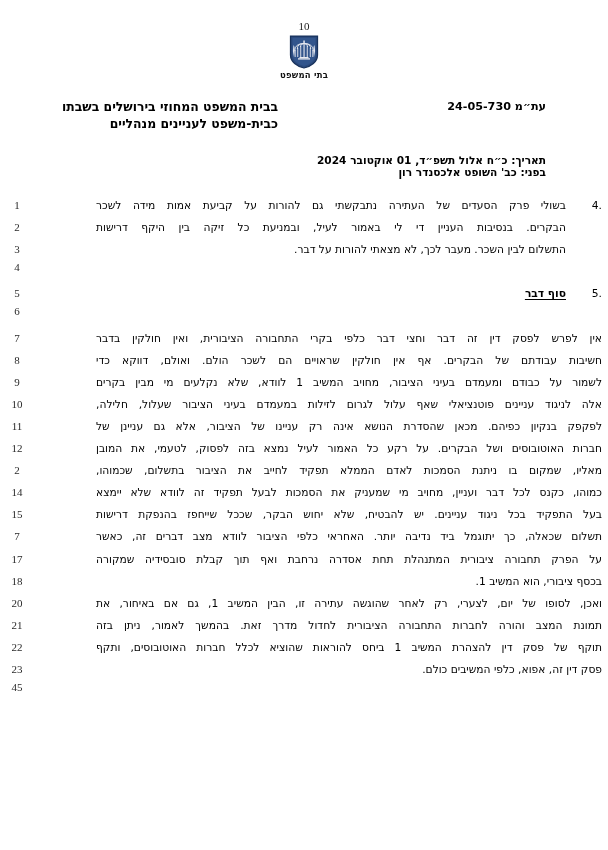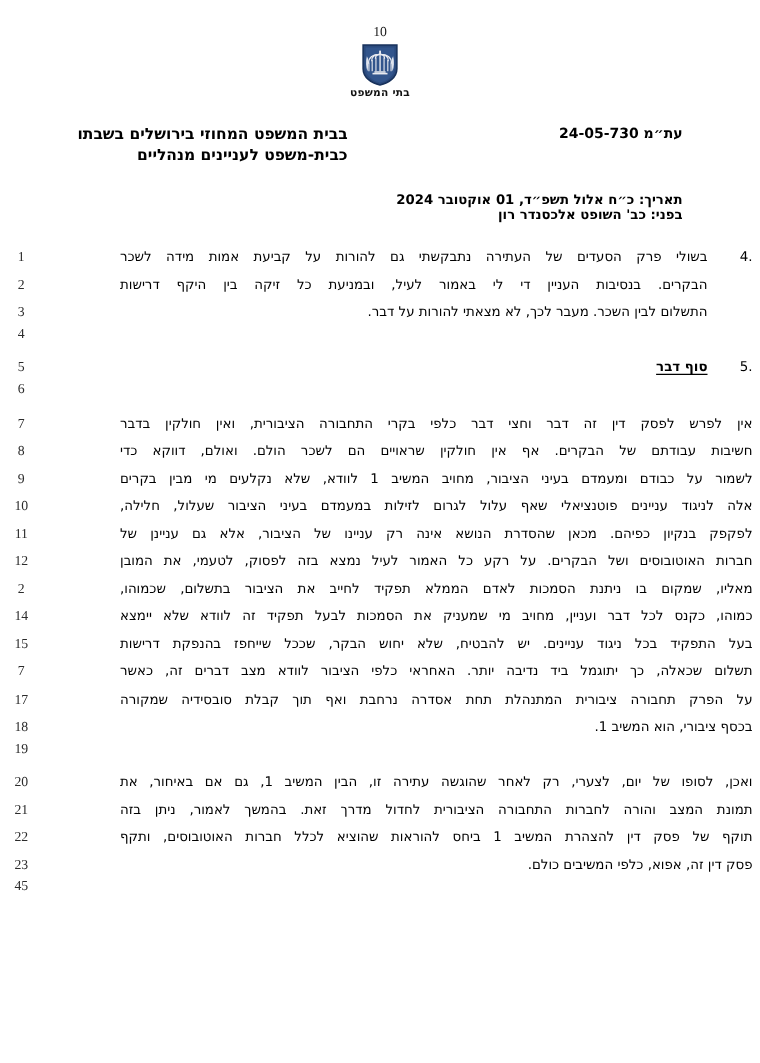--- a/index.html
+++ b/index.html
@@ -322,49 +322,43 @@
         <div class="line-num">17</div>
       </div>
       <div class="line">
         <div class="line-body with-marker">
           <div class="lastline">בכסף ציבורי, הוא המשיב 1.</div>
         </div>
         <div class="line-num">18</div>
       </div>
       <div class="line">
         <div class="line-body with-marker">
+          <div class="spread">ואכן, לסופו של יום, לצערי, רק לאחר שהוגשה עתירה זו, הבין המשיב 1, גם אם באיחור, את</div>
+        </div>
+        <div class="line-num">20</div>
+      </div>
+      <div class="line">
+        <div class="line-body with-marker">
+          <div class="spread">תמונת המצב והורה לחברות התחבורה הציבורית לחדול מדרך זאת. בהמשך לאמור, ניתן בזה</div>
+        </div>
+        <div class="line-num">21</div>
+      </div>
+      <div class="line">
+        <div class="line-body with-marker">
+          <div class="spread">תוקף של פסק דין להצהרת המשיב 1 ביחס להוראות שהוציא לכלל חברות האוטובוסים, ותקף</div>
+        </div>
+        <div class="line-num">22</div>
+      </div>
+      <div class="line">
+        <div class="line-body with-marker">
+          <div class="lastline">פסק דין זה, אפוא, כלפי המשיבים כולם.</div>
+        </div>
+        <div class="line-num">23</div>
+      </div>
+      <div class="line">
+        <div class="line-body with-marker">
           <div class="lastline"></div>
         </div>
-        <div class="line-num">19</div>
-      </div>
-      <div class="line">
-        <div class="line-body with-marker">
-          <div class="spread">ואכן, לסופו של יום, לצערי, רק לאחר שהוגשה עתירה זו, הבין המשיב 1, גם אם באיחור, את</div>
-        </div>
-        <div class="line-num">20</div>
-      </div>
-      <div class="line">
-        <div class="line-body with-marker">
-          <div class="spread">תמונת המצב והורה לחברות התחבורה הציבורית לחדול מדרך זאת. בהמשך לאמור, ניתן בזה</div>
-        </div>
-        <div class="line-num">21</div>
-      </div>
-      <div class="line">
-        <div class="line-body with-marker">
-          <div class="spread">תוקף של פסק דין להצהרת המשיב 1 ביחס להוראות שהוציא לכלל חברות האוטובוסים, ותקף</div>
-        </div>
-        <div class="line-num">22</div>
-      </div>
-      <div class="line">
-        <div class="line-body with-marker">
-          <div class="lastline">פסק דין זה, אפוא, כלפי המשיבים כולם.</div>
-        </div>
-        <div class="line-num">23</div>
-      </div>
-      <div class="line">
-        <div class="line-body with-marker">
-          <div class="lastline"></div>
-        </div>
         <div class="line-num">45</div>
       </div>
     </div>
 
 </div>
 
 </body></html>

